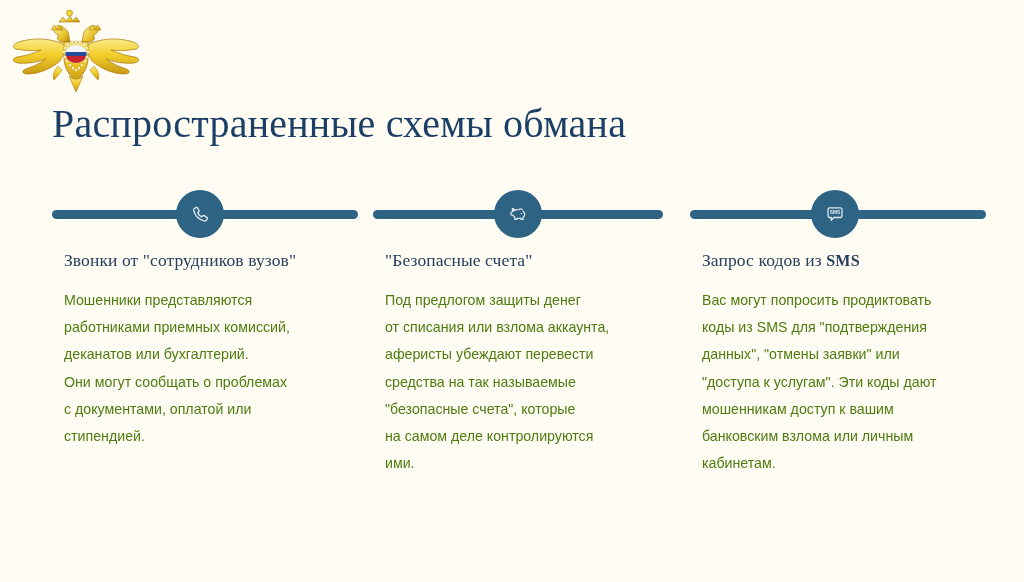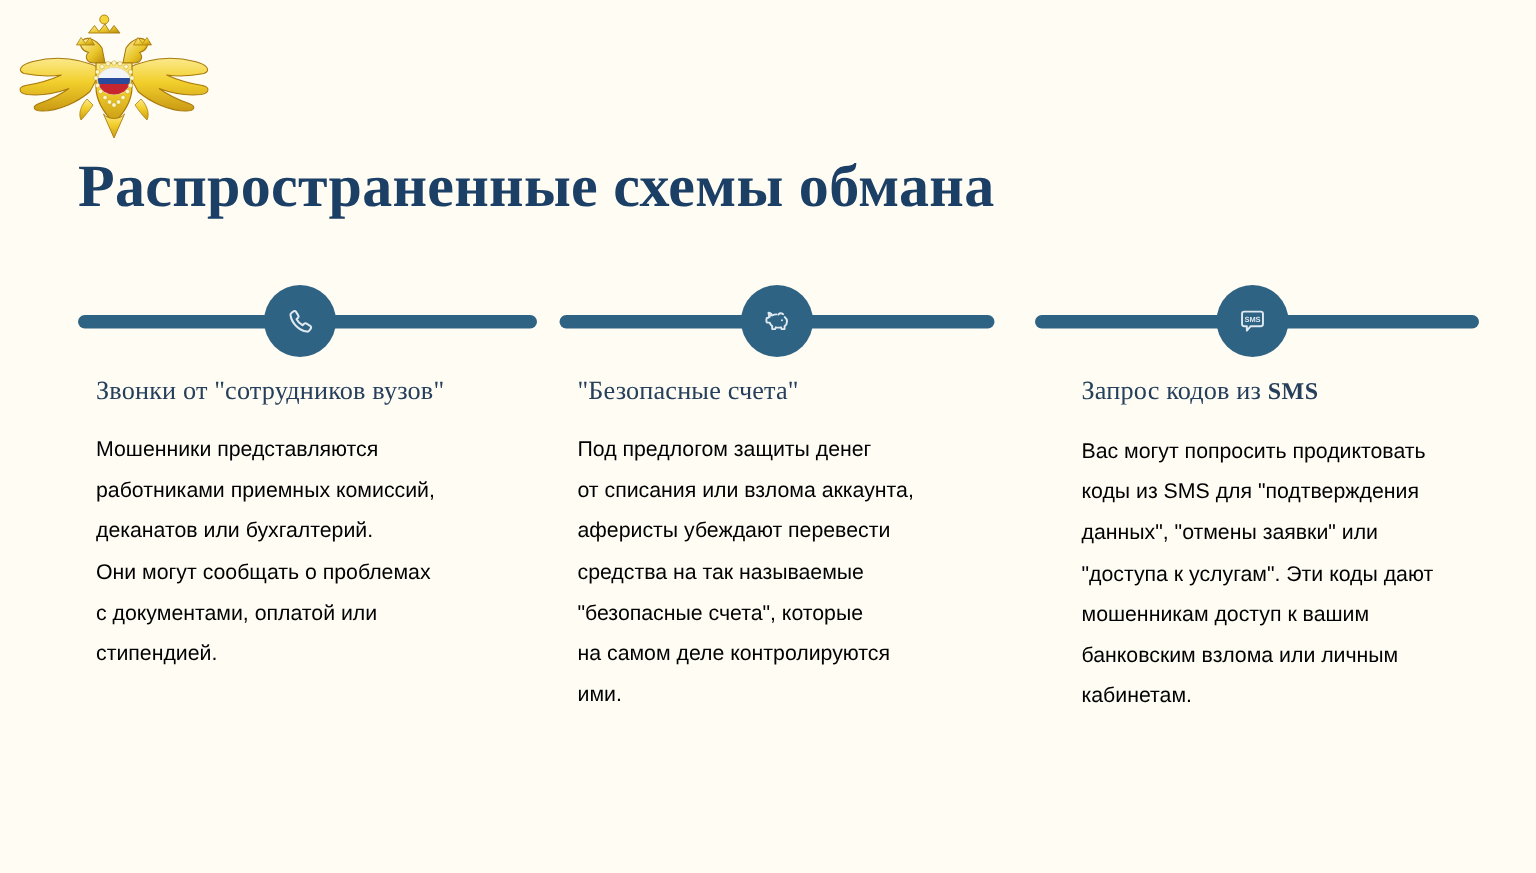--- a/index.html
+++ b/index.html
@@ -25,21 +25,21 @@
   }
   .emblem svg { display: block; width: 100%; height: 100%; }
 
   
   .page-title {
     position: absolute;
     left: 52px;
     top: 100px;
     font-family: "Liberation Serif", serif;
     font-size: 40px;
-    font-weight: 700;
+    font-weight: 400;
     color: #1c3f66;
     letter-spacing: 0.2px;
     white-space: nowrap;
   }
 
   
   .timeline {
     position: absolute;
     left: 0;
     top: 188px;
@@ -100,28 +100,28 @@
   .col h2 .sms {
     font-weight: 700;
     font-size: 16px;
     letter-spacing: 0.3px;
   }
   .col p {
     margin: 0;
     font-family: "Liberation Sans", sans-serif;
     font-size: 14.2px;
     font-weight: 400;
-    color: #000000;
+    color: #4d7c0f;
     line-height: 1.92;
     white-space: pre-line;
   }
 
   .col-1 { left: 64px;  width: 300px; }
   .col-2 { left: 385px; width: 300px; }
-  .col-3 { left: 702px; width: 300px; margin-left: 19px; }
+  .col-3 { left: 702px; width: 300px; }
 </style>
 </head>
 <body>
 
 <div class="emblem">
   <svg viewBox="0 0 136 90" xmlns="http://www.w3.org/2000/svg">
     <defs>
       <linearGradient id="gold" x1="0" y1="0" x2="0" y2="1">
         <stop offset="0%" stop-color="#fbe98a"></stop>
         <stop offset="45%" stop-color="#f2cf2c"></stop>

